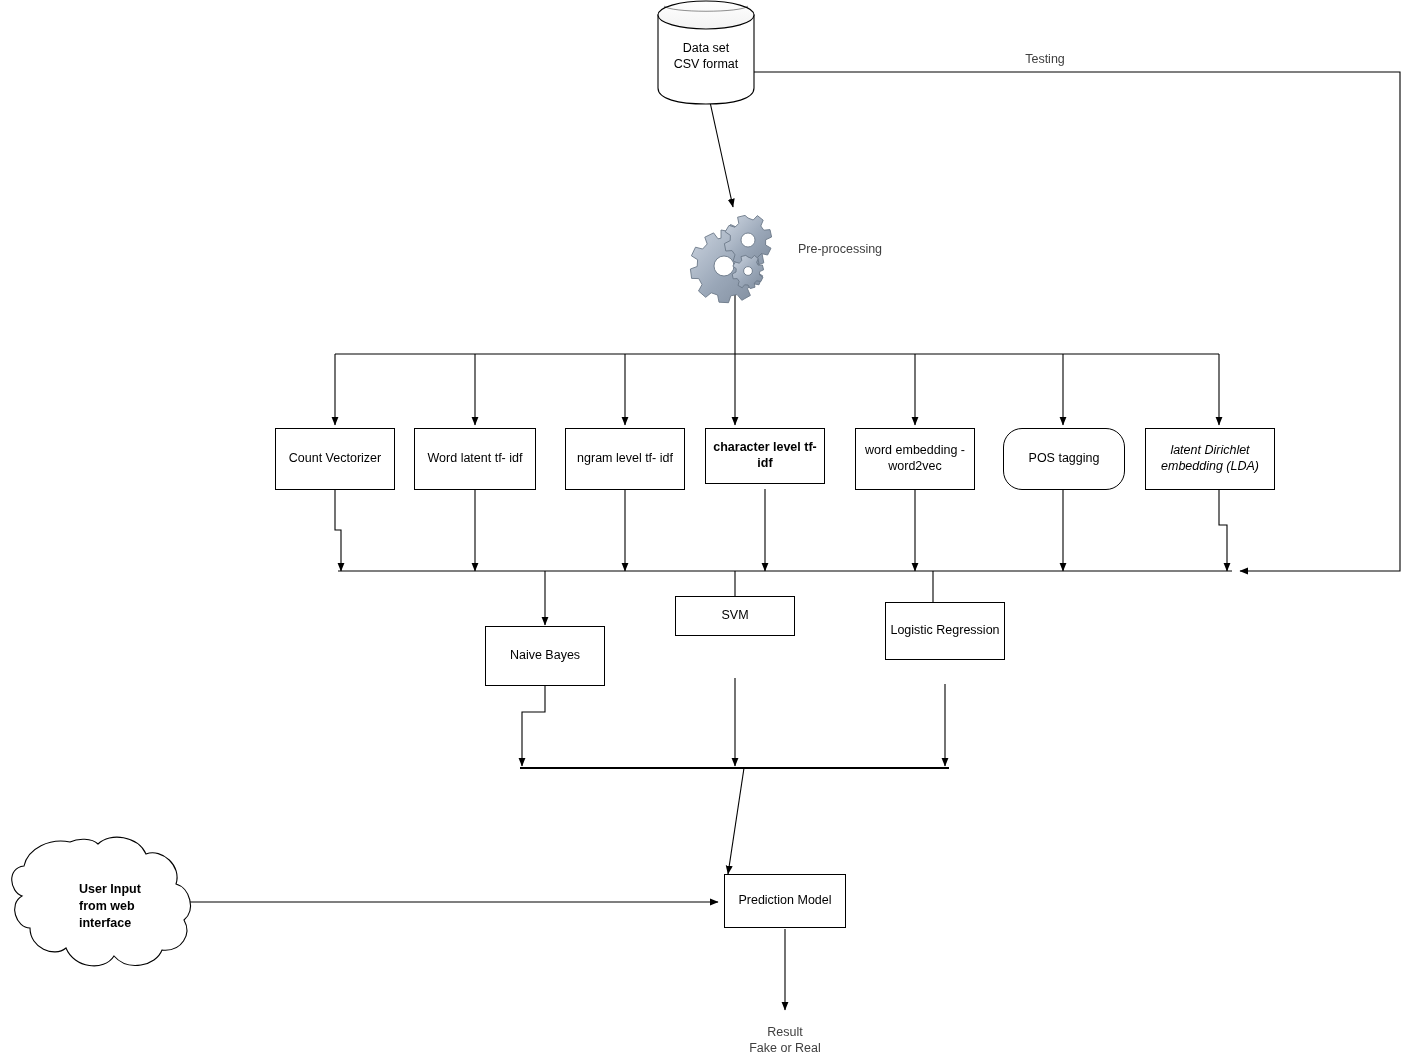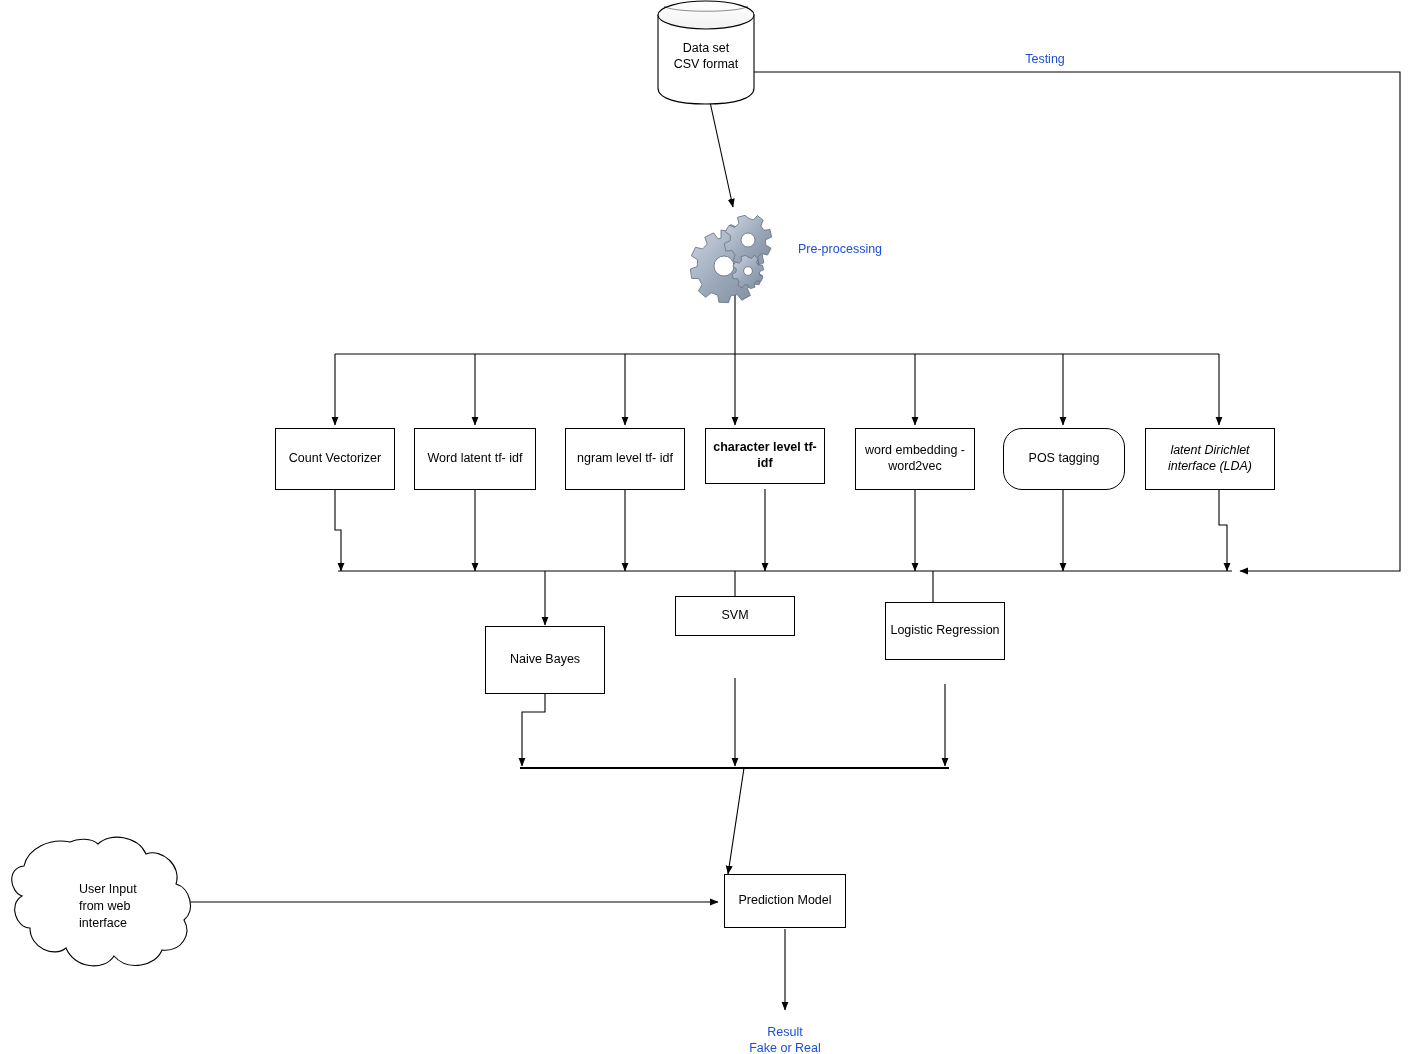--- a/index.html
+++ b/index.html
@@ -28,21 +28,21 @@
     color: #000000;
     line-height: 1.25;
     padding: 2px 4px;
   }
   .box.italic {
     font-style: italic;
   }
   .label {
     position: absolute;
     font-size: 12.5px;
-    color: #1d4ed8;
+    color: #404040;
     text-align: center;
     line-height: 1.3;
     white-space: pre-line;
   }
   svg.overlay {
     position: absolute;
     left: 0;
     top: 0;
     width: 1420px;
     height: 1054px;
@@ -171,29 +171,29 @@
 idf</div>
   <div class="box" style="left:565px; top:428px; width:120px; height:62px;">ngram level tf-
 idf</div>
   <div class="box" style="left:705px; top:428px; width:120px; height:56px;font-weight:bold;">character
 level tf-idf</div>
   <div class="box" style="left:855px; top:428px; width:120px; height:62px;">word
 embedding -
 word2vec</div>
   <div class="box" style="left:1003px; top:428px; width:122px; height:62px;border-radius:19px;">POS tagging</div>
   <div class="box italic" style="left:1145px; top:428px; width:130px; height:62px;">latent Dirichlet
-interface (LDA)</div>
+embedding (LDA)</div>
 
-  <div class="box" style="left:485px; top:626px; width:120px; height:68px;">Naive Bayes</div>
+  <div class="box" style="left:485px; top:626px; width:120px; height:60px;">Naive Bayes</div>
   <div class="box" style="left:675px; top:596px; width:120px; height:40px;">SVM</div>
   <div class="box" style="left:885px; top:602px; width:120px; height:58px;">Logistic
 Regression</div>
 
   <div class="box" style="left:724px; top:874px; width:122px; height:54px;">Prediction Model</div>
 
-  <div class="cloud-text" style="left:79px; top:881px; width:110px;">User Input
+  <div class="cloud-text" style="left:79px; top:881px; width:110px;font-weight:bold;">User Input
 from web
 interface</div>
 
   <div class="label" style="left:725px; top:1024px; width:120px;">Result
 Fake or Real</div>
 
 </div>
 
 </body></html>

